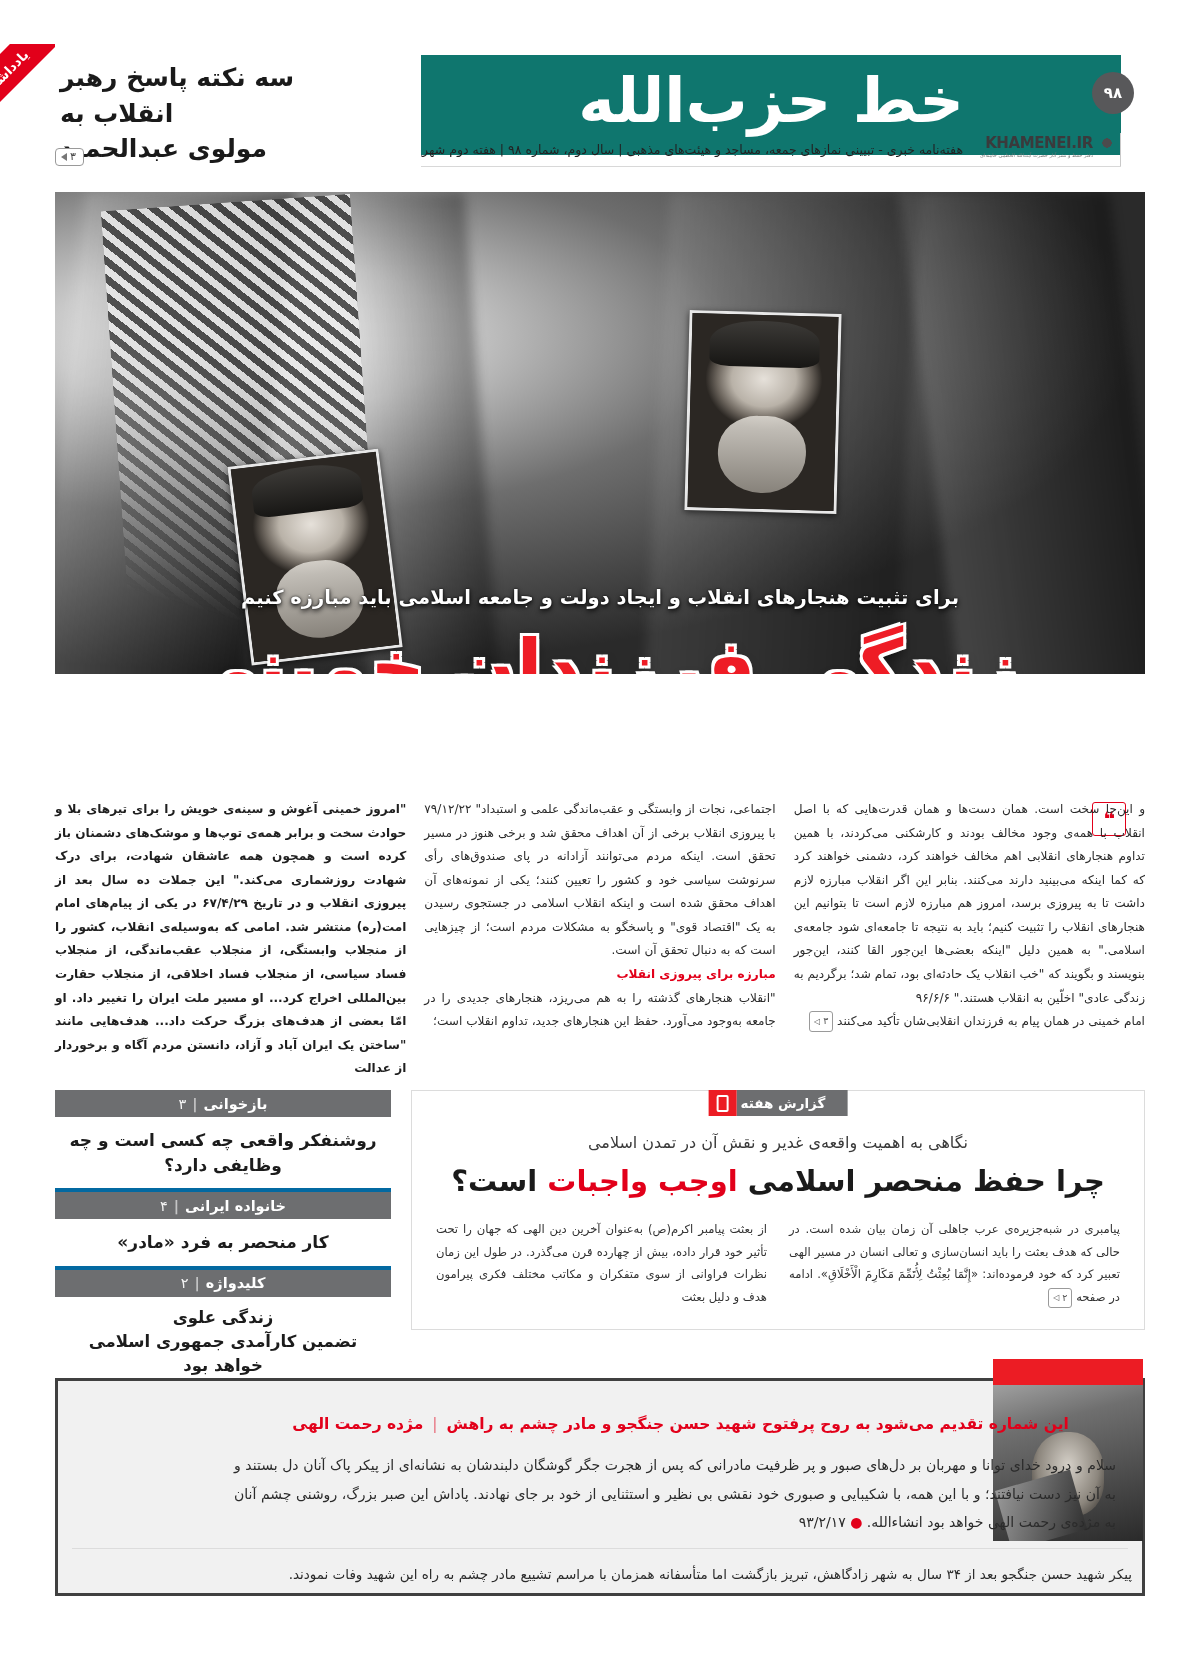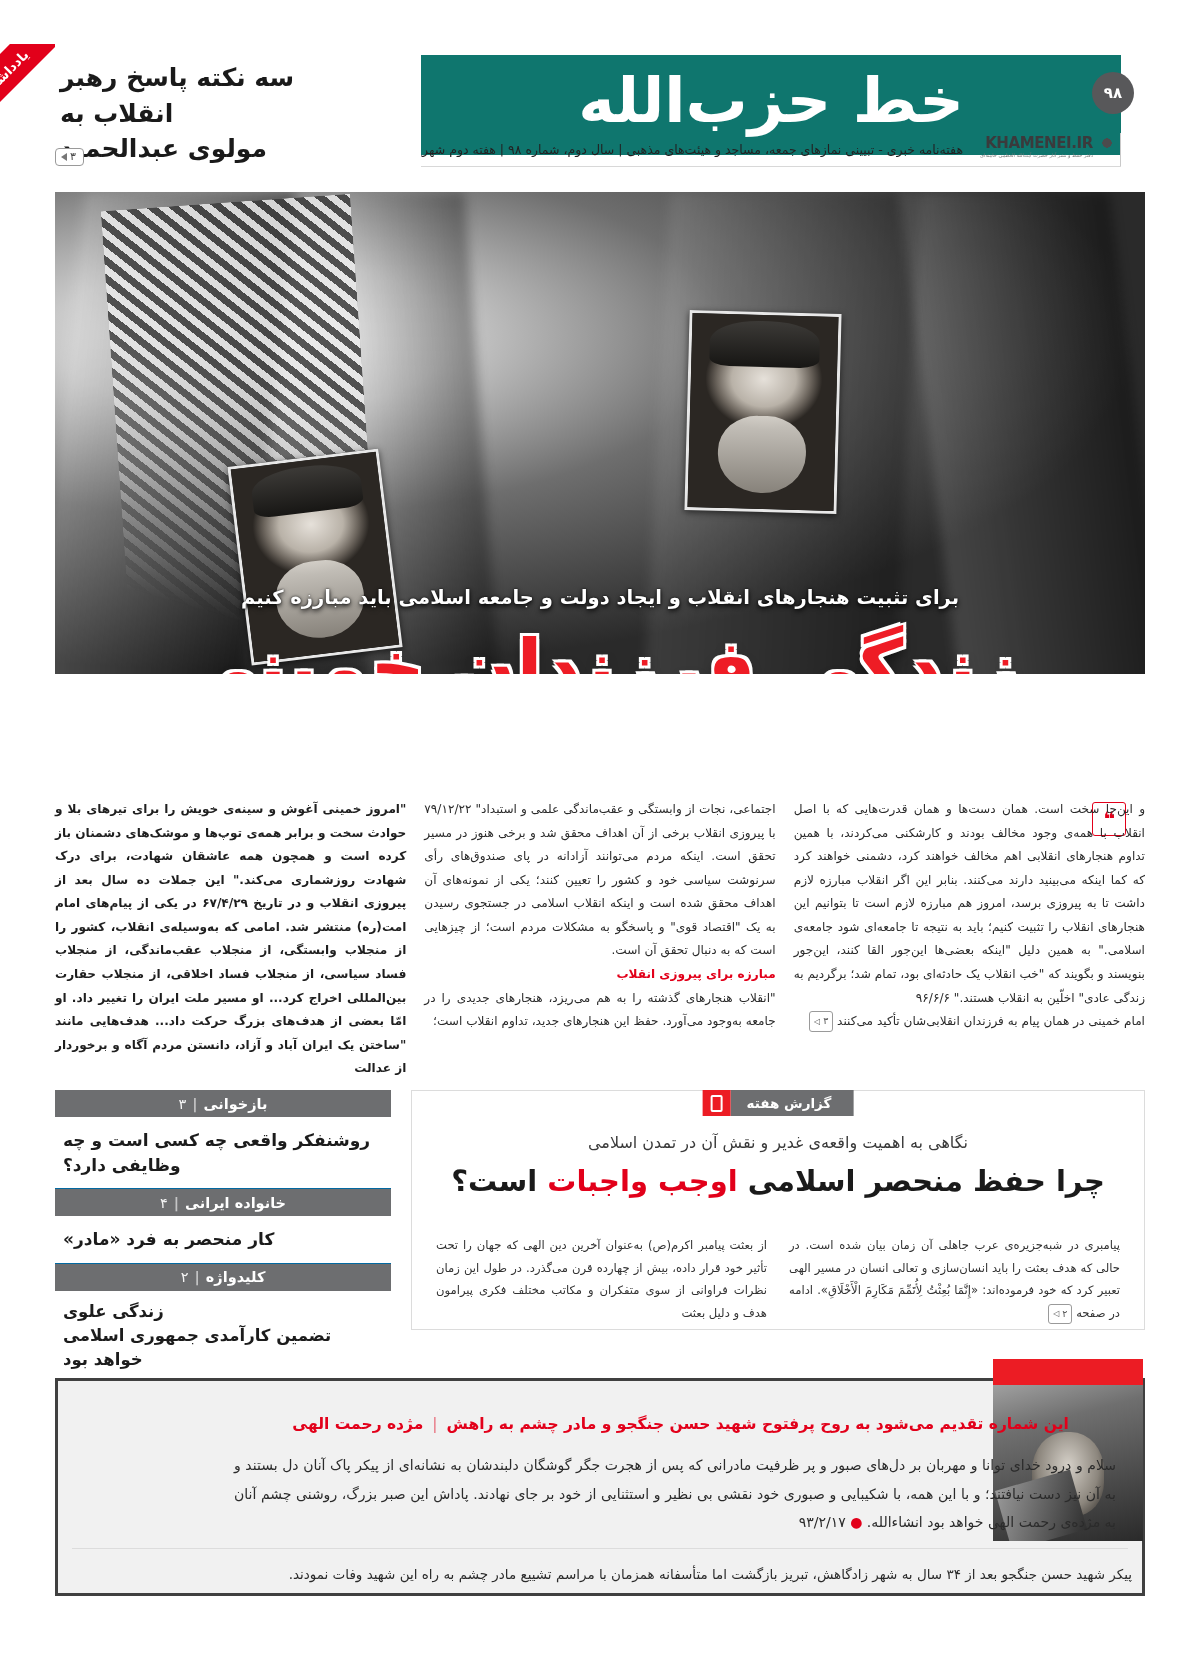--- a/index.html
+++ b/index.html
@@ -179,55 +179,55 @@
     position: absolute; left: 55px; top: 1090px; width: 336px;
   }
   .idx-head {
     background: #6d6e70; color: #fff; height: 27px;
     display: flex; align-items: center; justify-content: center; gap: 6px;
     font-size: 14.5px; font-weight: bold;
   }
   .idx-head .num { font-weight: normal; opacity: .92; }
   .idx-head .bar { opacity: .6; }
   .idx-body {
-    background: #fff; padding: 11px 8px; text-align: left;
+    background: #fff; padding: 11px 8px; text-align: center;
     font-size: 17px; font-weight: bold; color: #1c1c1c; line-height: 1.45;
-    border-bottom: 1px solid #0369a1;
+    border-bottom: 4px solid #0369a1;
   }
   .idx-body.two { padding: 9px 8px; font-size: 16.5px; }
 
   
   .report {
     position: absolute; left: 411px; top: 1090px; width: 734px; height: 240px;
     border: 1px solid #dcdcdc; background: #fff;
   }
   .rep-tab {
     position: absolute; left: 50%; transform: translateX(-50%); top: -1px;
     display: flex; flex-direction: row-reverse; align-items: stretch; height: 26px;
   }
   .rep-tab .label {
     background: #6d6e70; color: #fff; font-size: 13.5px; font-weight: bold;
-    padding: 0 22px 0 16px; display: flex; align-items: center;
+    padding: 0 22px 0 4px; display: flex; align-items: center;
   }
   .rep-tab .mark {
     background: #ec1c24; width: 28px; display: flex; align-items: center; justify-content: center;
   }
   .rep-tab .mark i {
     display: block; width: 12px; height: 17px; border: 2px solid #fff; border-radius: 2px;
   }
   .rep-kicker {
     margin-top: 42px; text-align: center; font-size: 16px; color: #3a3a3a;
   }
   .rep-title {
     margin-top: 12px; text-align: center; font-size: 29px; font-weight: bold;
     color: #1a1a1a; letter-spacing: -0.4px;
   }
   .rep-title .hl { color: #e2001a; }
   .rep-cols {
-    margin: 36px 24px 0 24px; display: flex; flex-direction: row-reverse; gap: 22px;
+    margin: 20px 24px 0 24px; display: flex; flex-direction: row-reverse; gap: 22px;
   }
   .rep-cols .c {
     flex: 1; font-size: 11.6px; line-height: 1.95; color: #333; text-align: justify;
   }
   .cont-chip {
     display: inline-flex; align-items: center; gap: 3px; border: 1px solid #9a9a9a;
     border-radius: 3px; padding: 0 4px; font-size: 9.5px; color: #555;
   }
 
   

